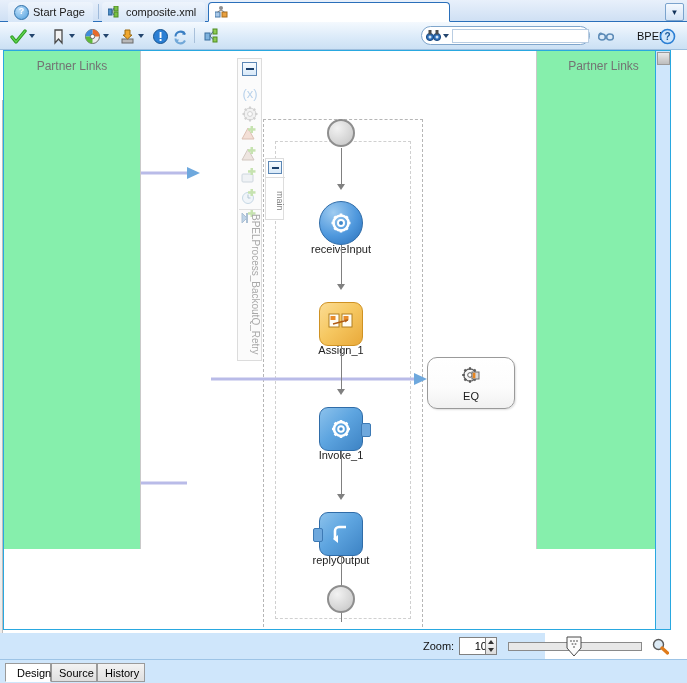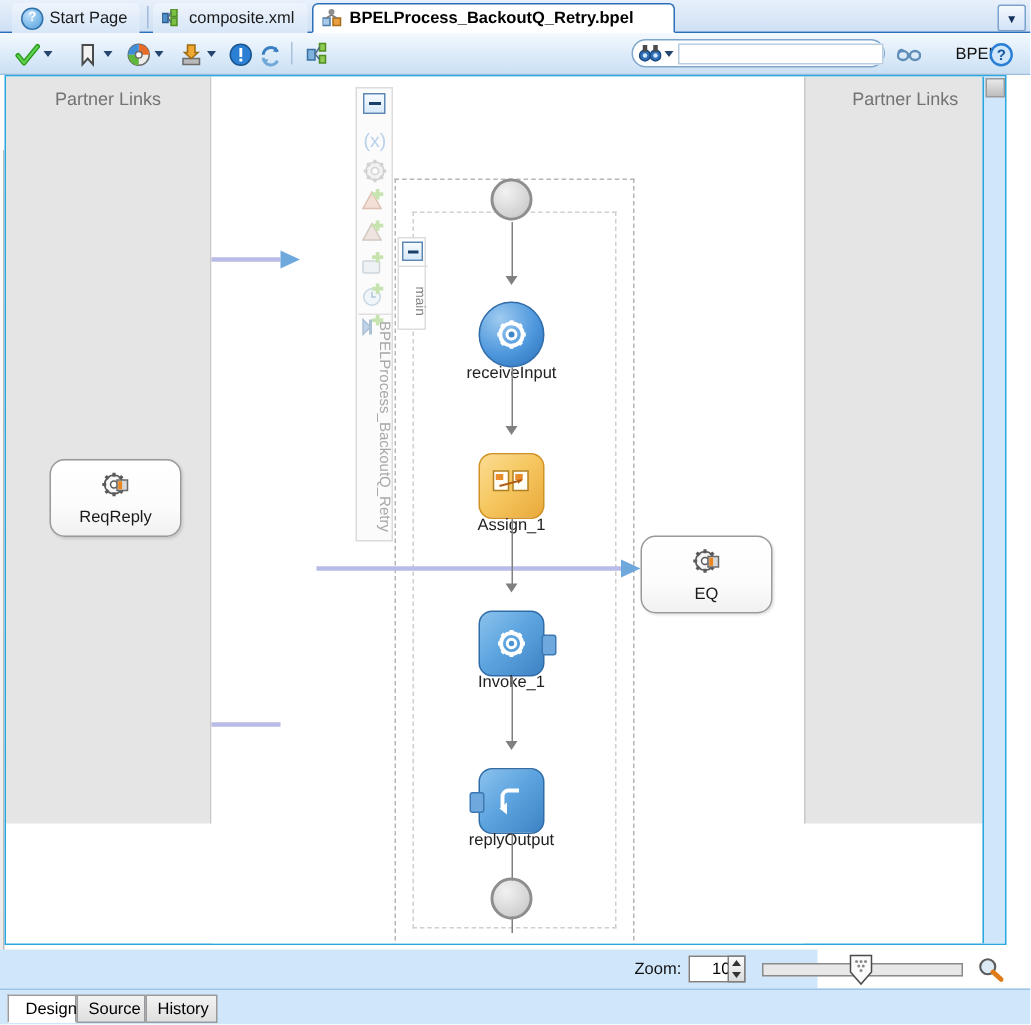--- a/index.html
+++ b/index.html
@@ -105,21 +105,21 @@
   }
   .editor-frame {
     position: absolute; left: 3px; top: 0px; width: 668px; height: 580px;
     border: 1px solid #29a8e0;
     box-sizing: border-box;
     background: #fff;
     overflow: hidden;
   }
   .pl-pane {
     position: absolute; top: 0; height: 498px;
-    background: #e5e5e5;
+    background: #86efac;
     box-sizing: border-box;
   }
   .pl-pane.left  { left: 0px;  width: 137px; border-right: 1px solid #c9c9c9; }
   .pl-pane.right { right: 0px; width: 134px; border-left: 1px solid #c9c9c9; }
   .pl-title {
     position: absolute; top: 8px; left: 0; width: 100%;
     text-align: center; font-size: 12px; color: #737373;
   }
   .canvas {
     position: absolute; left: 137px; top: 0; right: 134px; height: 578px;
@@ -355,21 +355,20 @@
 
     <div class="doc-tab active" style="left:208px;width:242px;">
       <span style="display:inline-block;width:14px;height:12px;">
         <svg width="14" height="12" viewBox="0 0 14 12">
             <circle cx="6" cy="2" r="2" fill="#8e8e8e"></circle>
             <rect x="0" y="6" width="5" height="5" fill="#a8c8e8" stroke="#4a7ba8"></rect>
             <rect x="7" y="6" width="5" height="5" fill="#e8a040" stroke="#a86c1a"></rect>
             <path d="M6 4 L2.5 6 M6 4 L9.5 6" stroke="#7d7d7d" fill="none"></path>
           </svg>
       </span>
-      <span>BPELProcess_BackoutQ_Retry.bpel</span>
     </div>
 
     <div class="tabbar-menu">
       <span>▼</span>
     </div>
   </div>
 </div>
 
 <div class="toolbar">
 
@@ -644,34 +643,20 @@
         </div>
         <div class="node-port" style="left:-6px; top:16px;"></div>
         <div class="node-label">replyOutput</div>
       </div>
       <div class="vline" style="left:200px; top:505px; height:66px;"></div>
 
       <div class="node" style="left:186px; top:534px;">
         <div class="circle-node"></div>
       </div>
 
-      <div class="plbox" style="left:-108px; top:255px;">
-        <span>
-          <svg width="23" height="22" viewBox="0 0 23 22">
-            <circle cx="10" cy="10" r="6.2" fill="#f7f7f7" stroke="#5a5a5a" stroke-width="1.2"></circle>
-            <circle cx="10" cy="10" r="2.3" fill="#fff" stroke="#5a5a5a"></circle>
-            <g stroke="#5a5a5a" stroke-width="2.1">
-              <path d="M10 2.2 v2.6 M10 15.2 v2.6 M2.2 10 h2.6 M15.2 10 h2.6 M4.4 4.4 l1.9 1.9 M13.7 13.7 l1.9 1.9 M15.6 4.4 l-1.9 1.9 M6.3 13.7 l-1.9 1.9"></path>
-            </g>
-            <rect x="12" y="7" width="7" height="7" fill="#d8d8d8" stroke="#6a6a6a"></rect>
-            <rect x="12.8" y="7.8" width="2.6" height="5.4" fill="#e8861f"></rect>
-          </svg>
-        </span>
-        <span class="pl-name">ReqReply</span>
-      </div>
 
       <div class="plbox" style="left:286px; top:306px;">
         <span>
           <svg width="23" height="22" viewBox="0 0 23 22">
             <circle cx="10" cy="10" r="6.2" fill="#f7f7f7" stroke="#5a5a5a" stroke-width="1.2"></circle>
             <circle cx="10" cy="10" r="2.3" fill="#fff" stroke="#5a5a5a"></circle>
             <g stroke="#5a5a5a" stroke-width="2.1">
               <path d="M10 2.2 v2.6 M10 15.2 v2.6 M2.2 10 h2.6 M15.2 10 h2.6 M4.4 4.4 l1.9 1.9 M13.7 13.7 l1.9 1.9 M15.6 4.4 l-1.9 1.9 M6.3 13.7 l-1.9 1.9"></path>
             </g>
             <rect x="12" y="7" width="7" height="7" fill="#d8d8d8" stroke="#6a6a6a"></rect>

